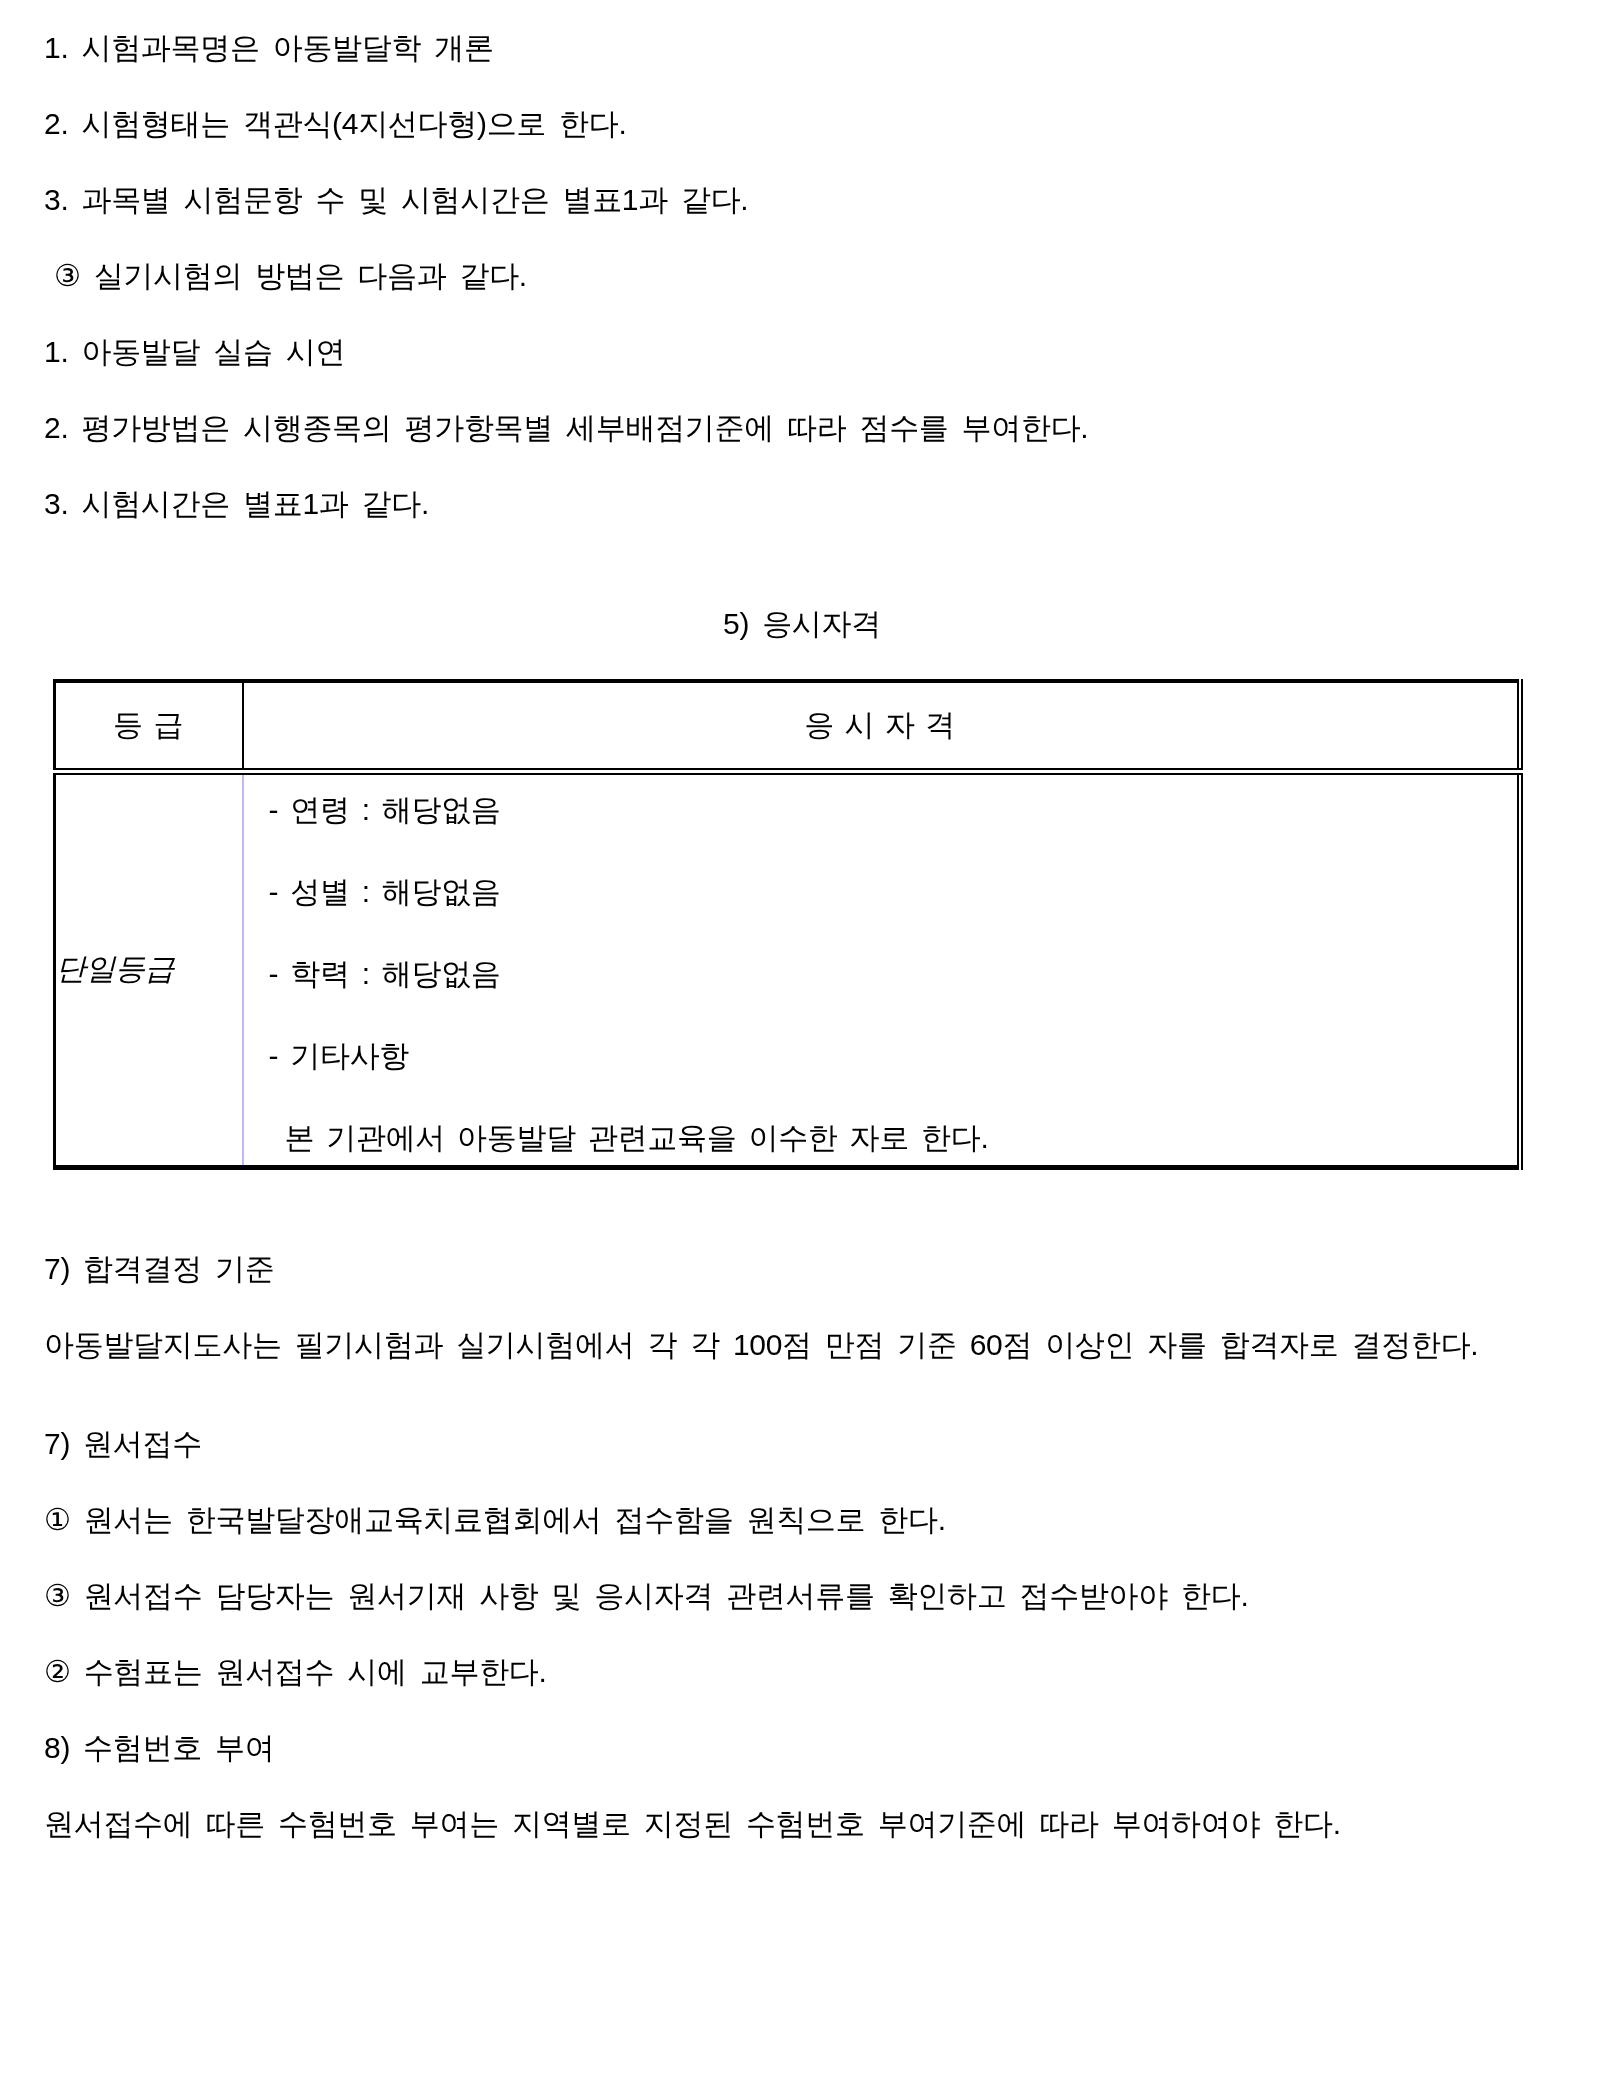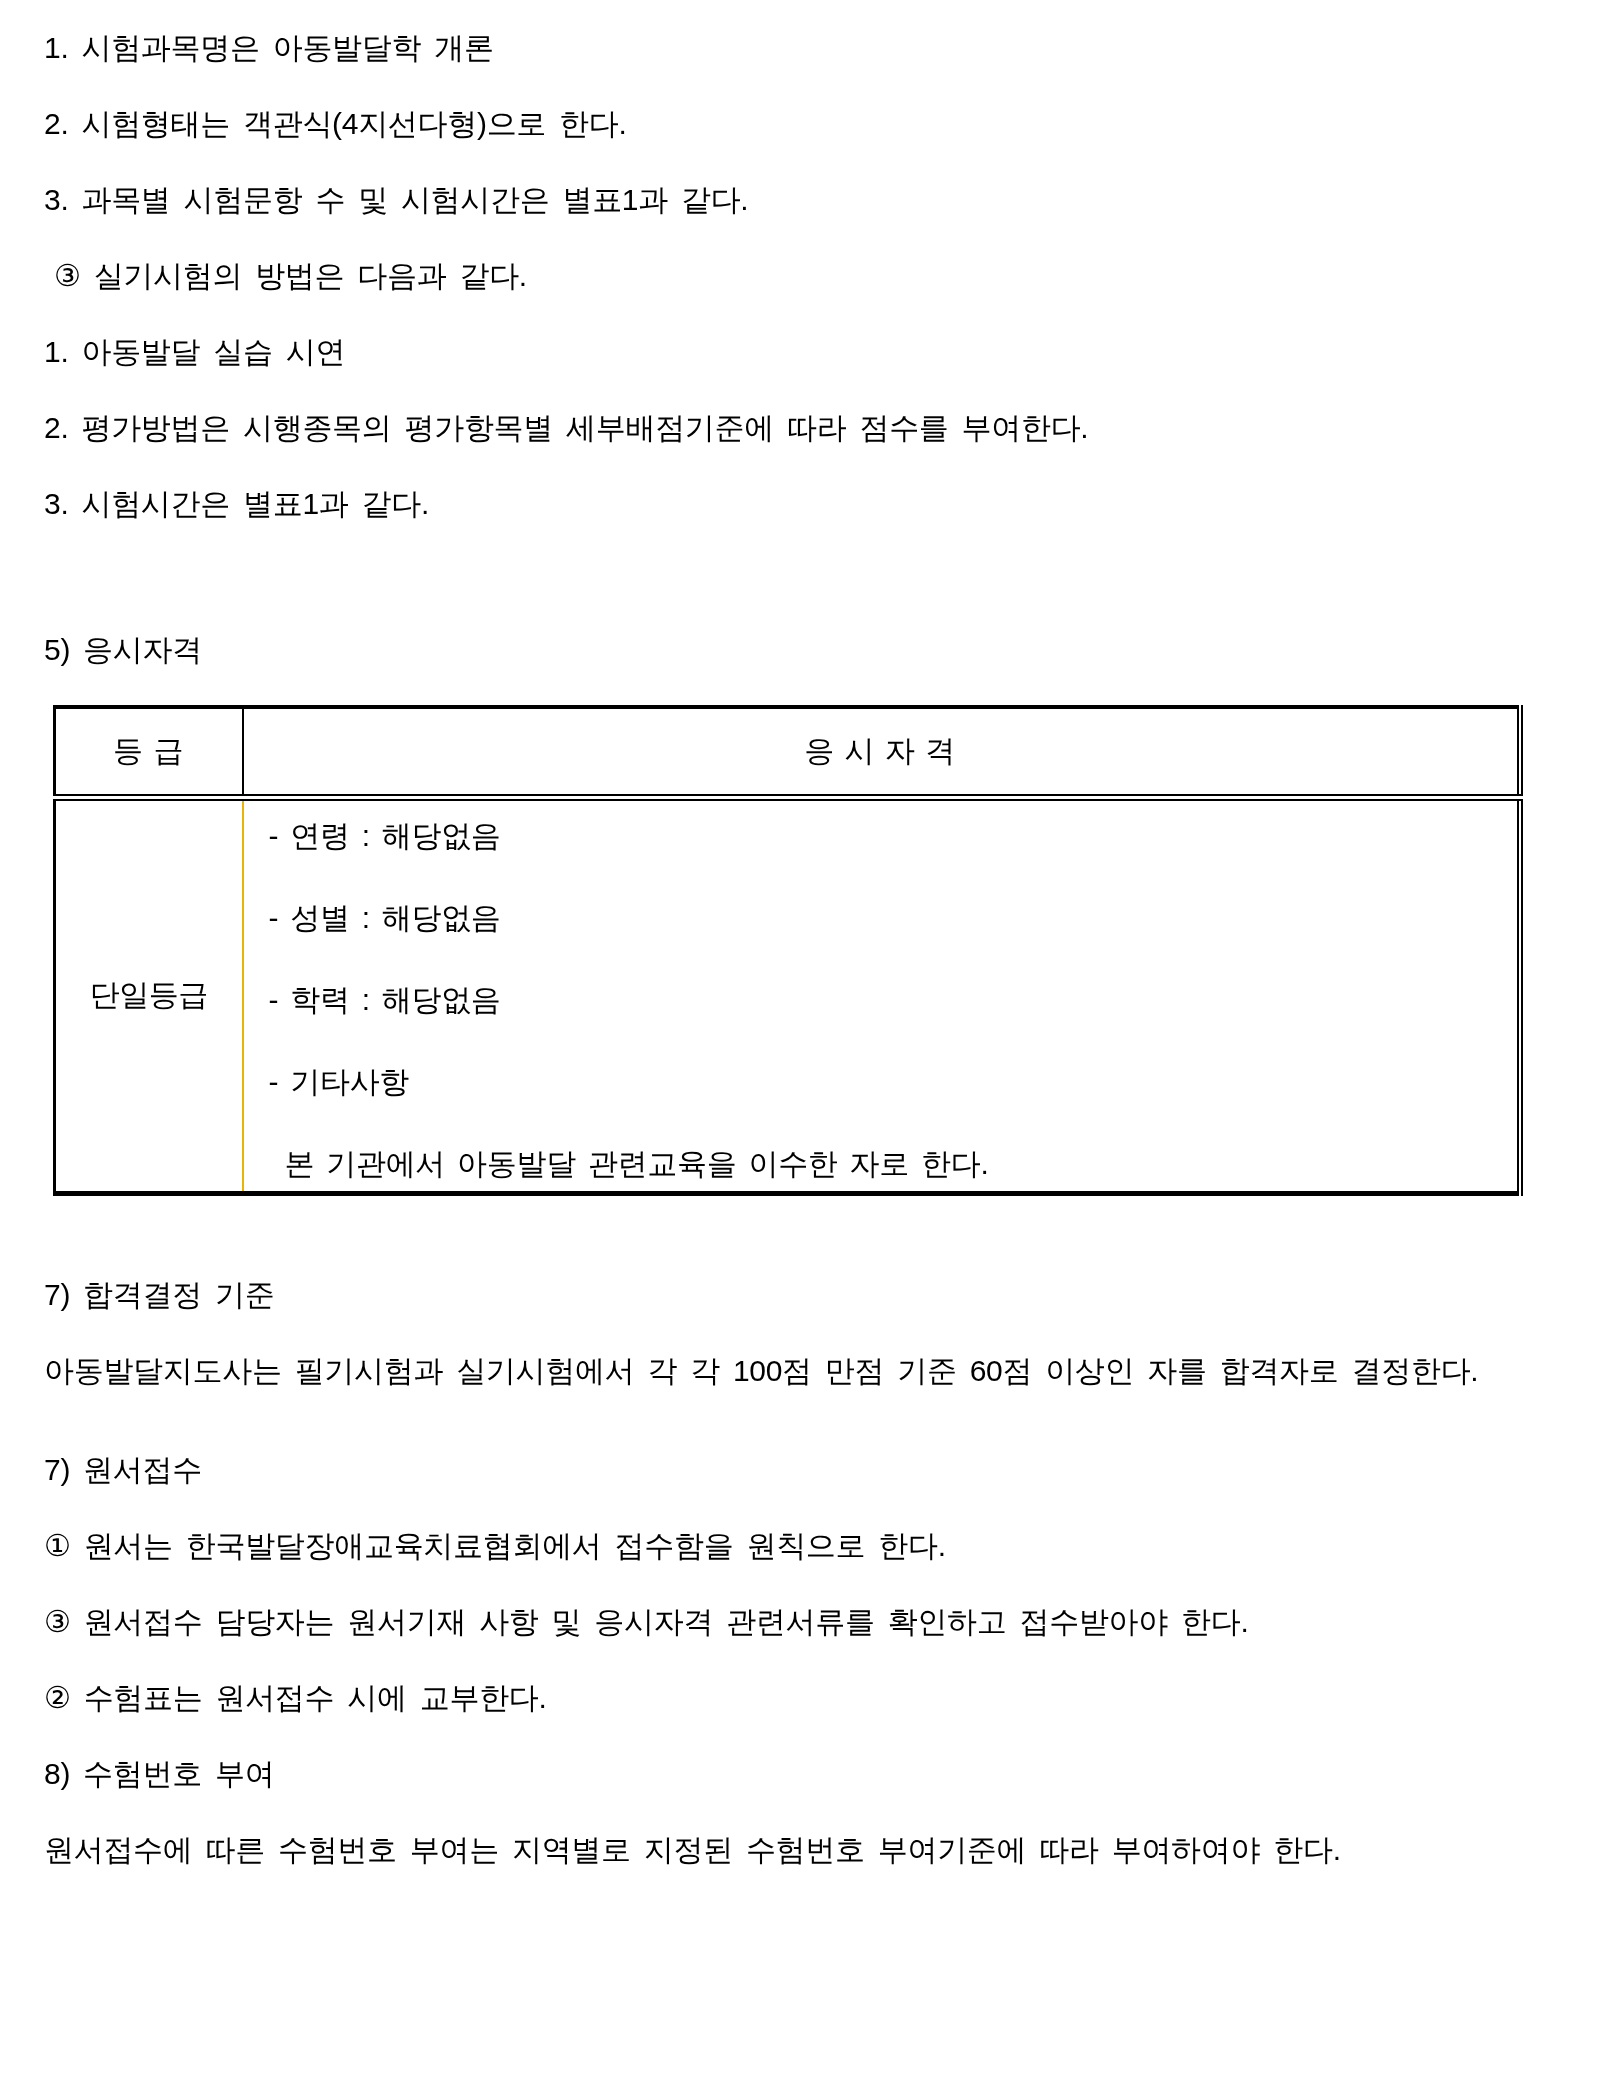--- a/index.html
+++ b/index.html
@@ -20,21 +20,21 @@
     overflow: hidden;
   }
   .para {
     line-height: 42px;
     margin: 0 0 34px 0;
     word-spacing: 5px;
     letter-spacing: -0.3px;
     white-space: pre-wrap;
   }
   .indent-sm { margin-left: 10px; }
-  .gap-before-5 { margin-top: 104px; }
+  .gap-before-5 { margin-top: 78px; text-align: center; }
   .gap-before-6 { margin-top: 78px; }
   .gap-before-7 { margin-top: 57px; }
   .gap-before-8 { }
 
   table.elig {
     border-collapse: collapse;
     table-layout: fixed;
     width: 1470px;
     margin: 6px 0 0 9px;
     background: #ffffff;
@@ -55,23 +55,23 @@
     height: 90px;
     vertical-align: middle;
     text-align: center;
     border-bottom: 7px double #000;
     font-size: 30px;
     letter-spacing: 1px;
   }
   .hdr-row th.col-grade { border-right: 2px solid #000; }
   .body-row td { height: 390px; vertical-align: middle; }
   .body-row td.col-grade {
-    border-right: 2px solid #eab308;
-    text-align: center;
+    border-right: 2px solid #c4b5fd;
     letter-spacing: -0.5px;
+    font-style: italic;
   }
   .body-row td.col-crit {
     vertical-align: top;
     padding: 14px 10px 6px 25px;
   }
   .crit-line {
     line-height: 42px;
     margin: 0 0 40px 0;
     word-spacing: 4px;
     letter-spacing: -0.3px;

